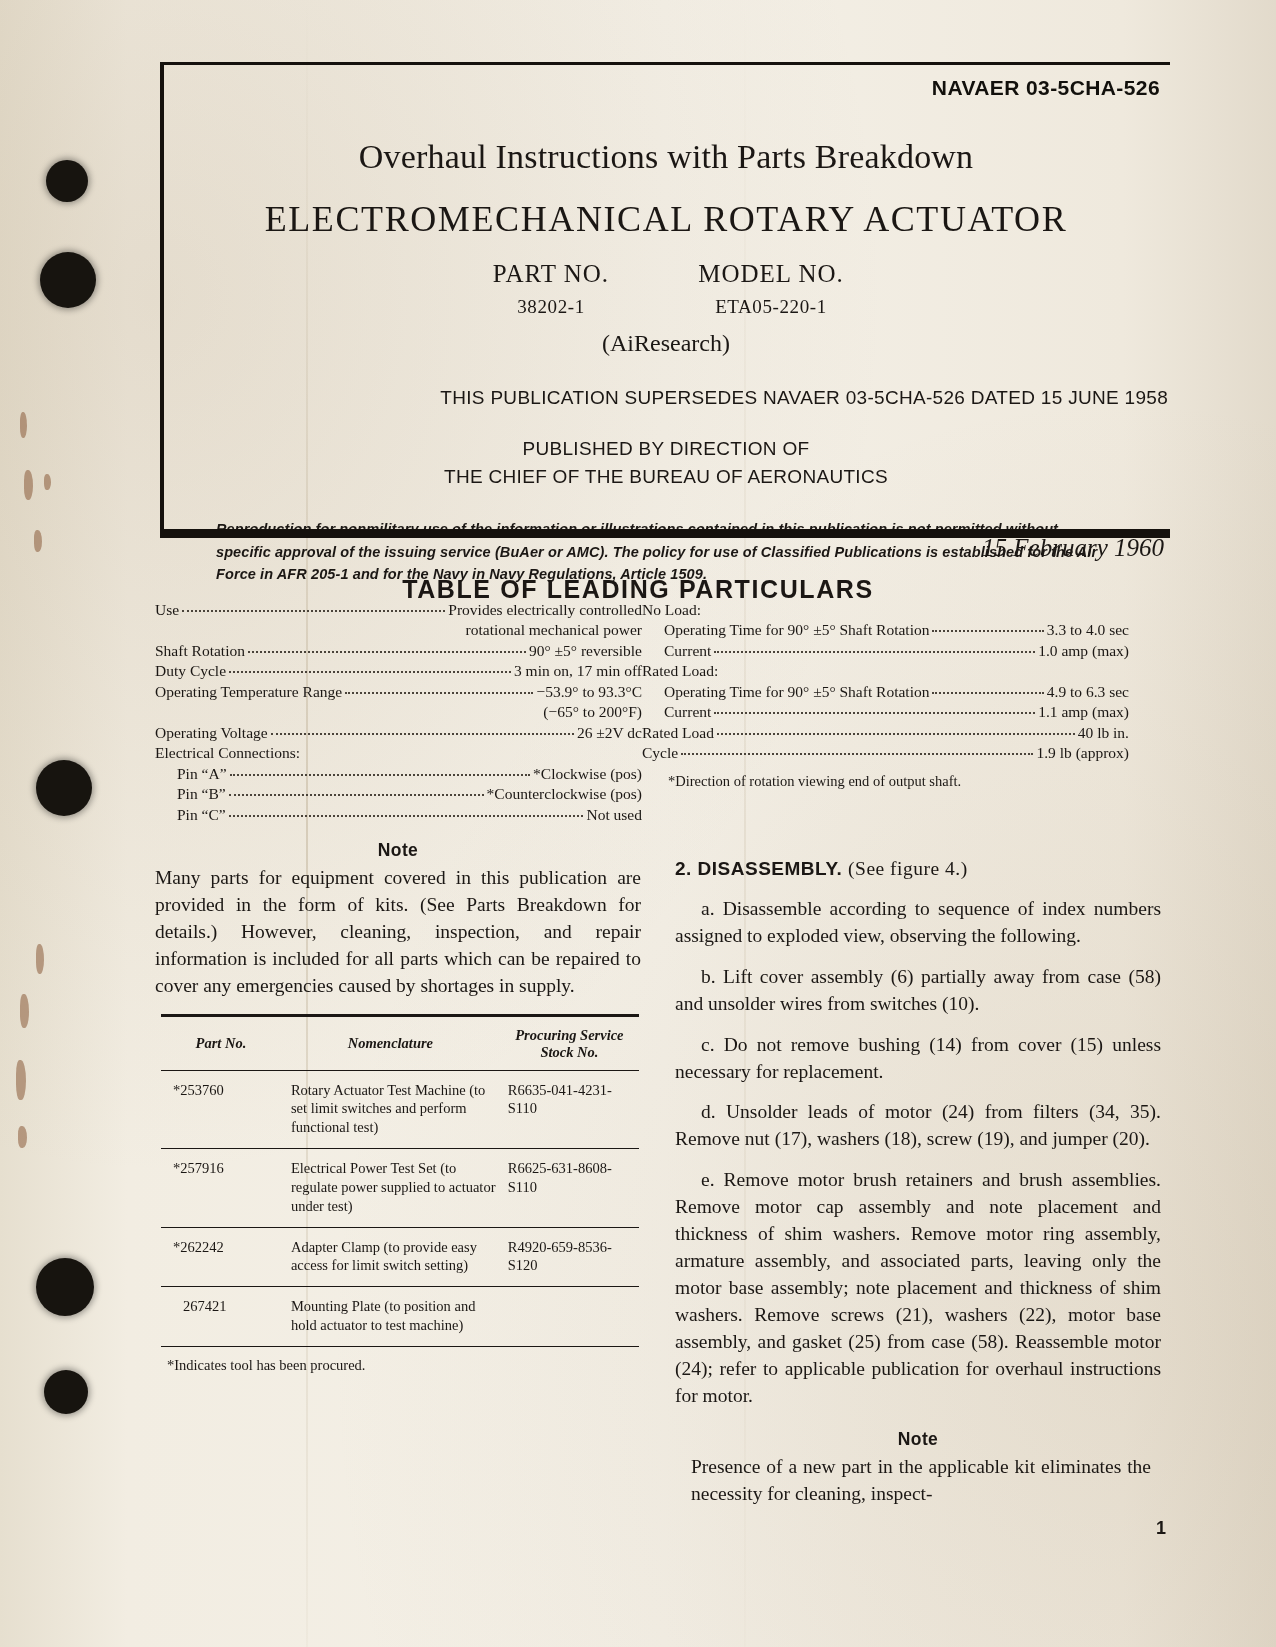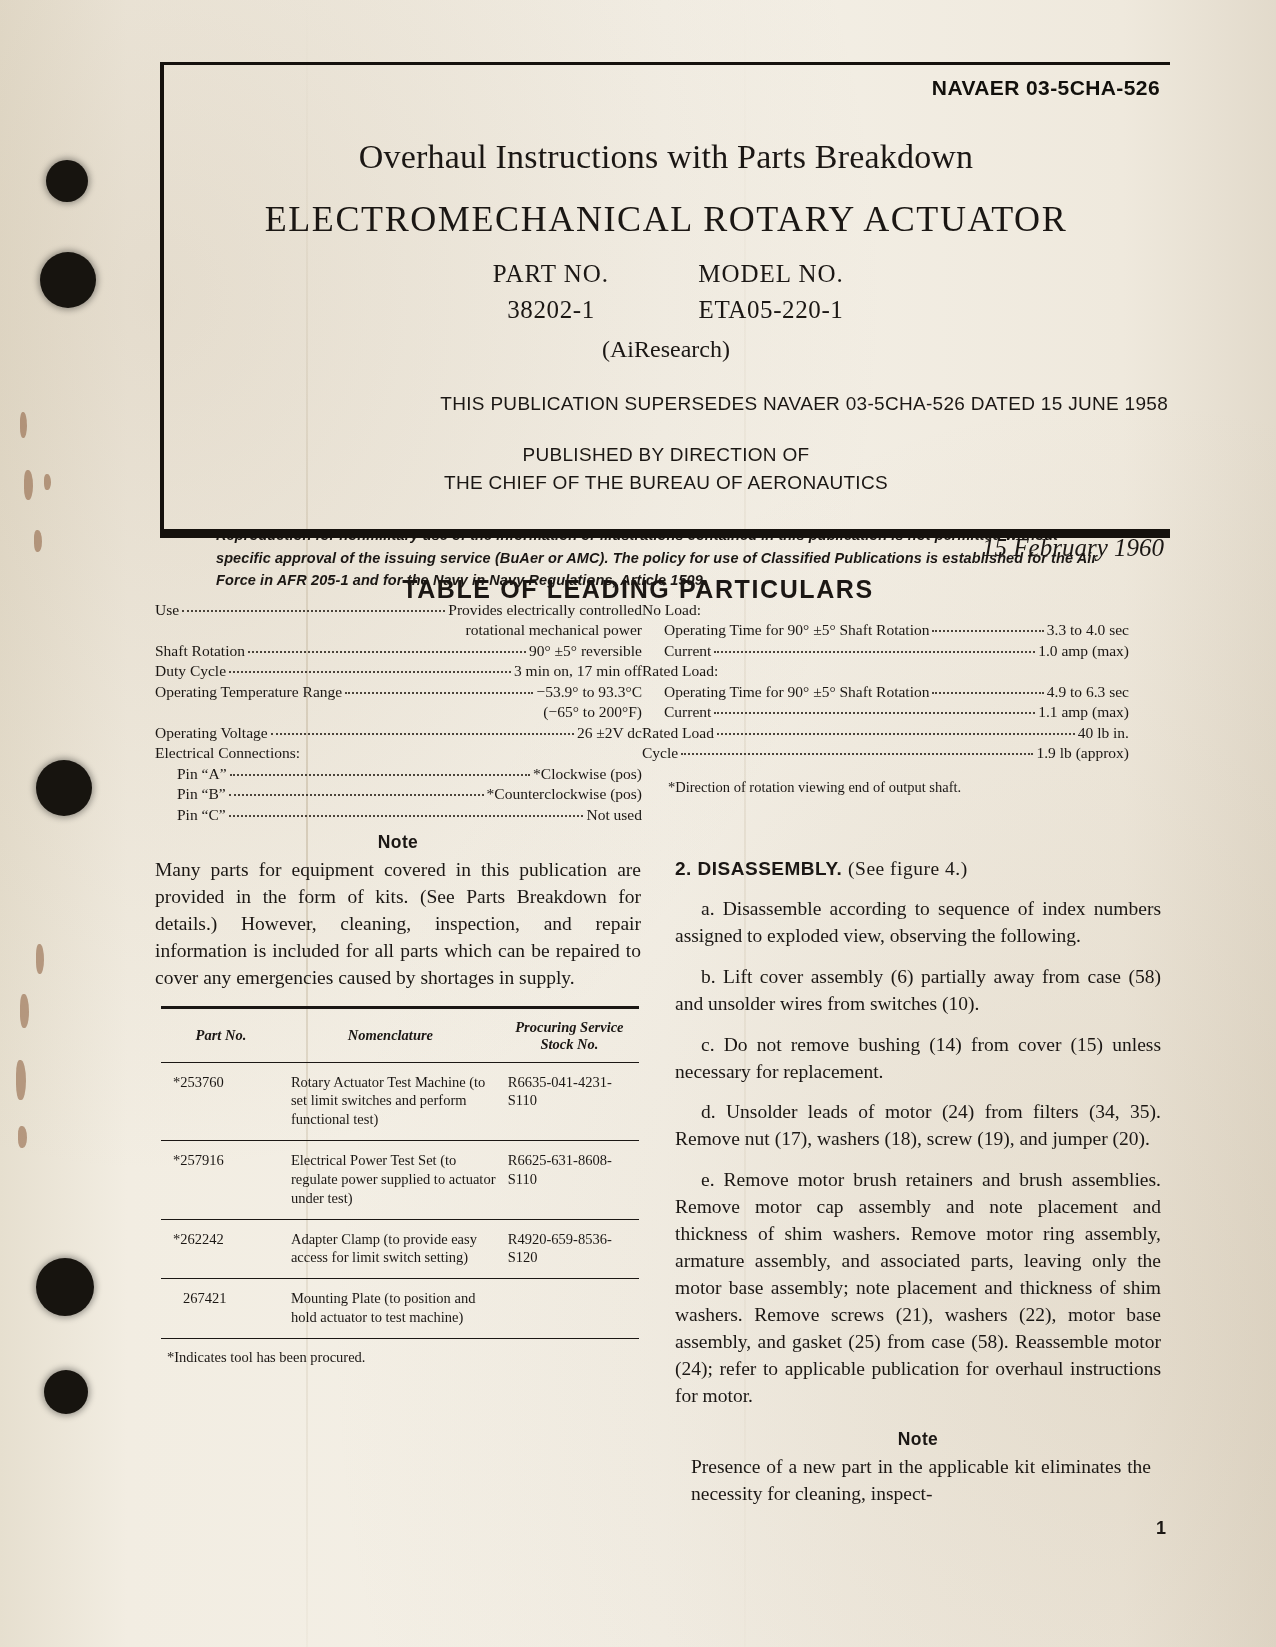--- a/index.html
+++ b/index.html
@@ -44,21 +44,21 @@
     font-family:"Liberation Serif", serif;
   }
   .t-prod{
     text-align:center;font-size:36px;margin-top:22px;letter-spacing:1.6px;
     font-family:"Liberation Serif", serif;
   }
   .t-colhead{text-align:center;font-size:25px;margin-top:20px;letter-spacing:1px;}
   .t-colhead span{display:inline-block;}
   .t-colhead .c1{width:210px;text-align:center;}
   .t-colhead .c2{width:230px;text-align:center;}
-  .t-colval{text-align:center;font-size:25px;margin-top:8px;letter-spacing:.6px;}
+  .t-colval{text-align:center;font-size:19px;margin-top:8px;letter-spacing:.6px;}
   .t-colval .c1{display:inline-block;width:210px;text-align:center;}
   .t-colval .c2{display:inline-block;width:230px;text-align:center;}
   .t-maker{text-align:center;font-size:24px;margin-top:12px;}
   .t-super{
     text-align:right;margin-top:30px;
     font-family:"Liberation Sans", sans-serif;font-size:19px;letter-spacing:.3px;
   }
   .t-pub{
     text-align:center;margin-top:26px;
     font-family:"Liberation Sans", sans-serif;font-size:19px;line-height:1.45;letter-spacing:.3px;
@@ -86,28 +86,28 @@
   .row{display:flex;align-items:baseline;white-space:nowrap;}
   .row .lab{flex:0 0 auto;}
   .row .dots{
     flex:1 1 auto;margin:0 3px;position:relative;top:-3px;
     border-bottom:2px dotted #4a433a;min-width:8px;
   }
   .row .val{flex:0 0 auto;}
   .cont{text-align:right;}
   .ind1{padding-left:22px;}
   .plain{white-space:nowrap;}
-  .fnote{margin-top:14px;padding-left:26px;font-size:14.5px;}
+  .fnote{margin-top:8px;padding-left:26px;font-size:14.5px;}
 
   
   .body{position:absolute;top:832px;left:155px;width:1006px;display:flex;gap:34px;}
   .col{width:486px;}
   .note-h{
     text-align:center;font-family:"Liberation Sans", sans-serif;
-    font-weight:bold;font-size:17.5px;letter-spacing:.4px;margin-bottom:4px;
+    font-weight:bold;font-size:17.5px;letter-spacing:.4px;margin-bottom:4px;margin-top:8px;
   }
   .para{
     font-size:19.5px;line-height:1.38;text-align:justify;
     text-justify:inter-word;hyphens:none;margin:0 0 14px 0;
   }
   .para.ind{text-indent:26px;}
   .sec-h{
     font-family:"Liberation Sans", sans-serif;font-weight:bold;
     font-size:19px;letter-spacing:.5px;margin:26px 0 16px 0;
   }

